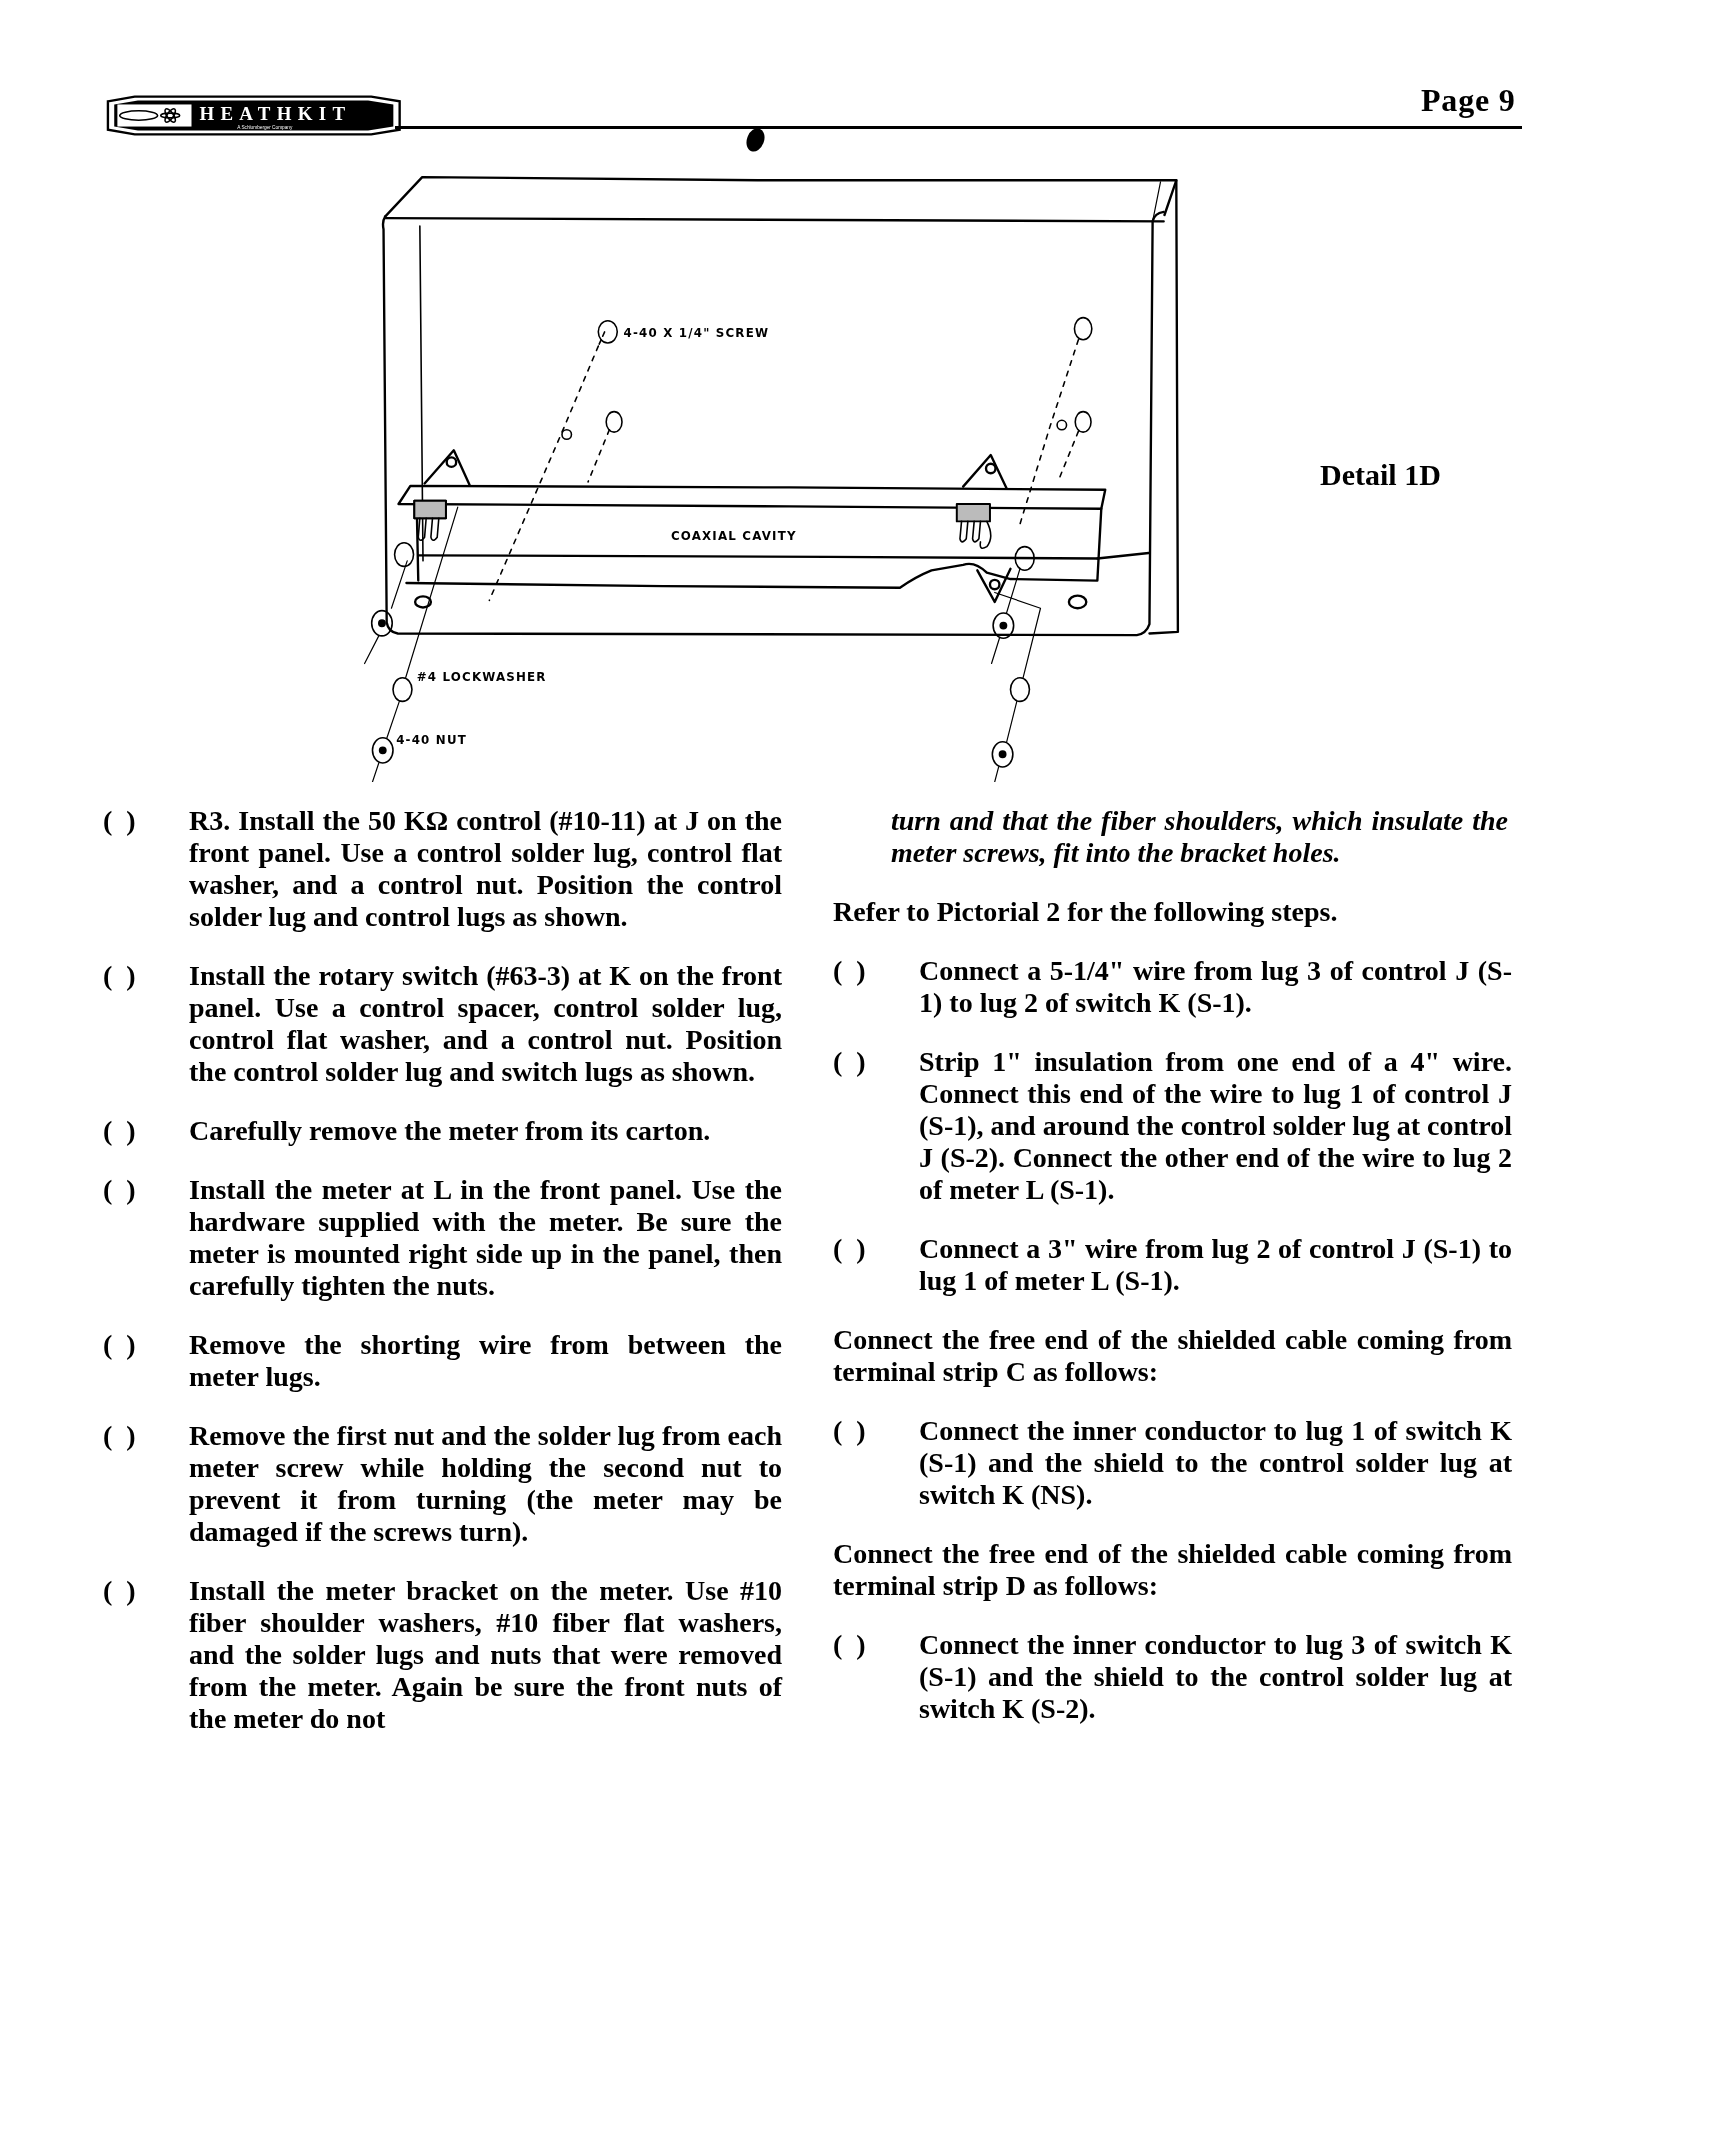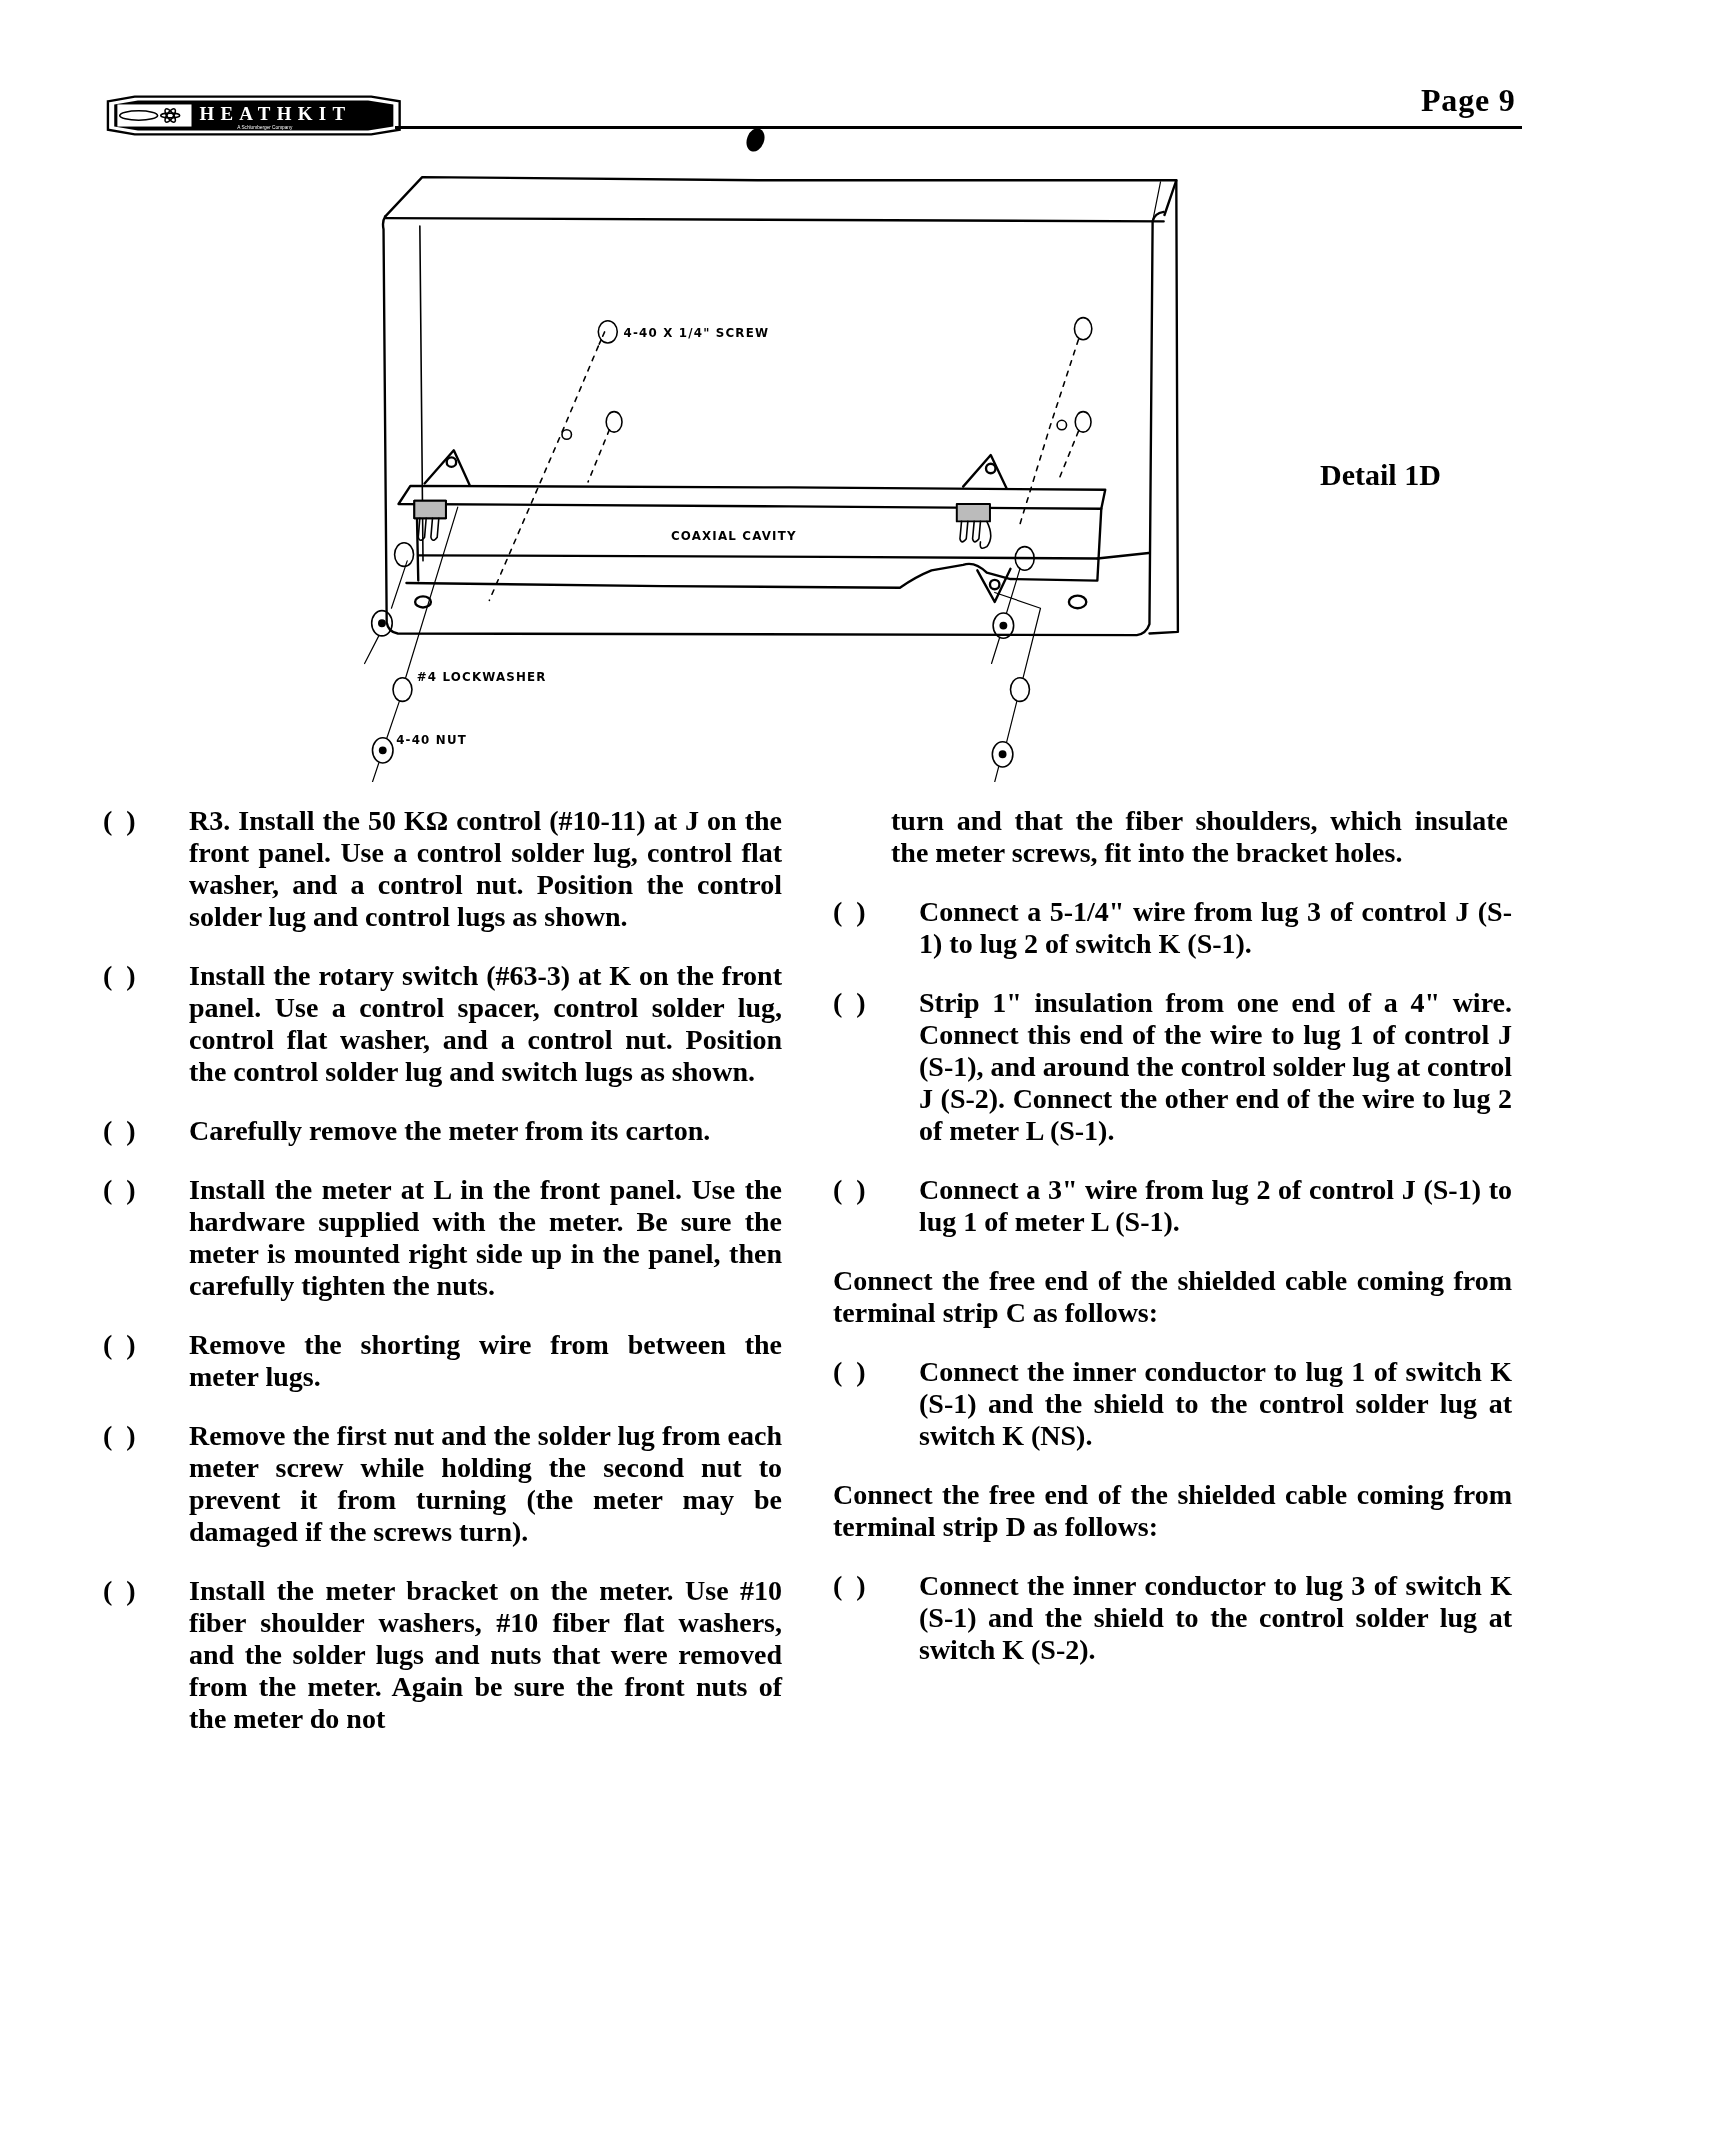--- a/index.html
+++ b/index.html
@@ -21,21 +21,21 @@
 
   
   .col { position: absolute; top: 805px; width: 679px; font-size: 28px;
          line-height: 32px; font-weight: bold; }
   #col-left { left: 103px; }
   #col-right { left: 833px; width: 679px; }
   .para { text-align: justify; margin: 0 0 27px 0; }
   .step { display: flex; margin: 0 0 27px 0; }
   .step .chk { width: 58px; flex: 0 0 58px; white-space: pre; }
   .step .txt { flex: 1; text-align: justify; margin-left: 28px; }
-  .cont { padding-left: 58px; text-align: justify; margin: 0 4px 27px 0; }
+  .cont { padding-left: 58px; text-align: justify; margin: 0 4px 27px 0; font-style: italic; }
 </style>
 </head>
 <body>
 
 <svg id="logo" class="abs" viewBox="0 0 380 52">
   <path d="M6,8 L40,2 L340,2 L376,8 L376,44 L340,50 L40,50 L6,44 Z" fill="#fff" stroke="#000" stroke-width="3"></path>
   <path d="M14,12 L44,7 L336,7 L368,12 L368,40 L336,45 L44,45 L14,40 Z" fill="#000"></path>
   <rect x="18" y="12" width="94" height="28" fill="#fff"></rect>
   <g>
     <ellipse cx="45" cy="26" rx="24" ry="6" fill="none" stroke="#000" stroke-width="2"></ellipse>
@@ -182,20 +182,21 @@
       <span class="chk">(  )</span>
       <span class="txt">Remove the first nut and the solder lug from each meter screw while holding the second nut to prevent it from turning (the meter may be damaged if the screws turn).</span>
     </div>
     <div class="step">
       <span class="chk">(  )</span>
       <span class="txt">Install the meter bracket on the meter. Use #10 fiber shoulder washers, #10 fiber flat washers, and the solder lugs and nuts that were removed from the meter. Again be sure the front nuts of the meter do not</span>
     </div>
   </div>
 <div id="col-right" class="col">
     <p class="cont">turn and that the fiber shoulders, which insulate the meter screws, fit into the bracket holes.</p>
+    <p class="para">Refer to Pictorial 2 for the following steps.</p>
     <div class="step">
       <span class="chk">(  )</span>
       <span class="txt">Connect a 5-1/4" wire from lug 3 of control J (S-1) to lug 2 of switch K (S-1).</span>
     </div>
     <div class="step">
       <span class="chk">(  )</span>
       <span class="txt">Strip 1" insulation from one end of a 4" wire. Connect this end of the wire to lug 1 of control J (S-1), and around the control solder lug at control J (S-2). Connect the other end of the wire to lug 2 of meter L (S-1).</span>
     </div>
     <div class="step">
       <span class="chk">(  )</span>

